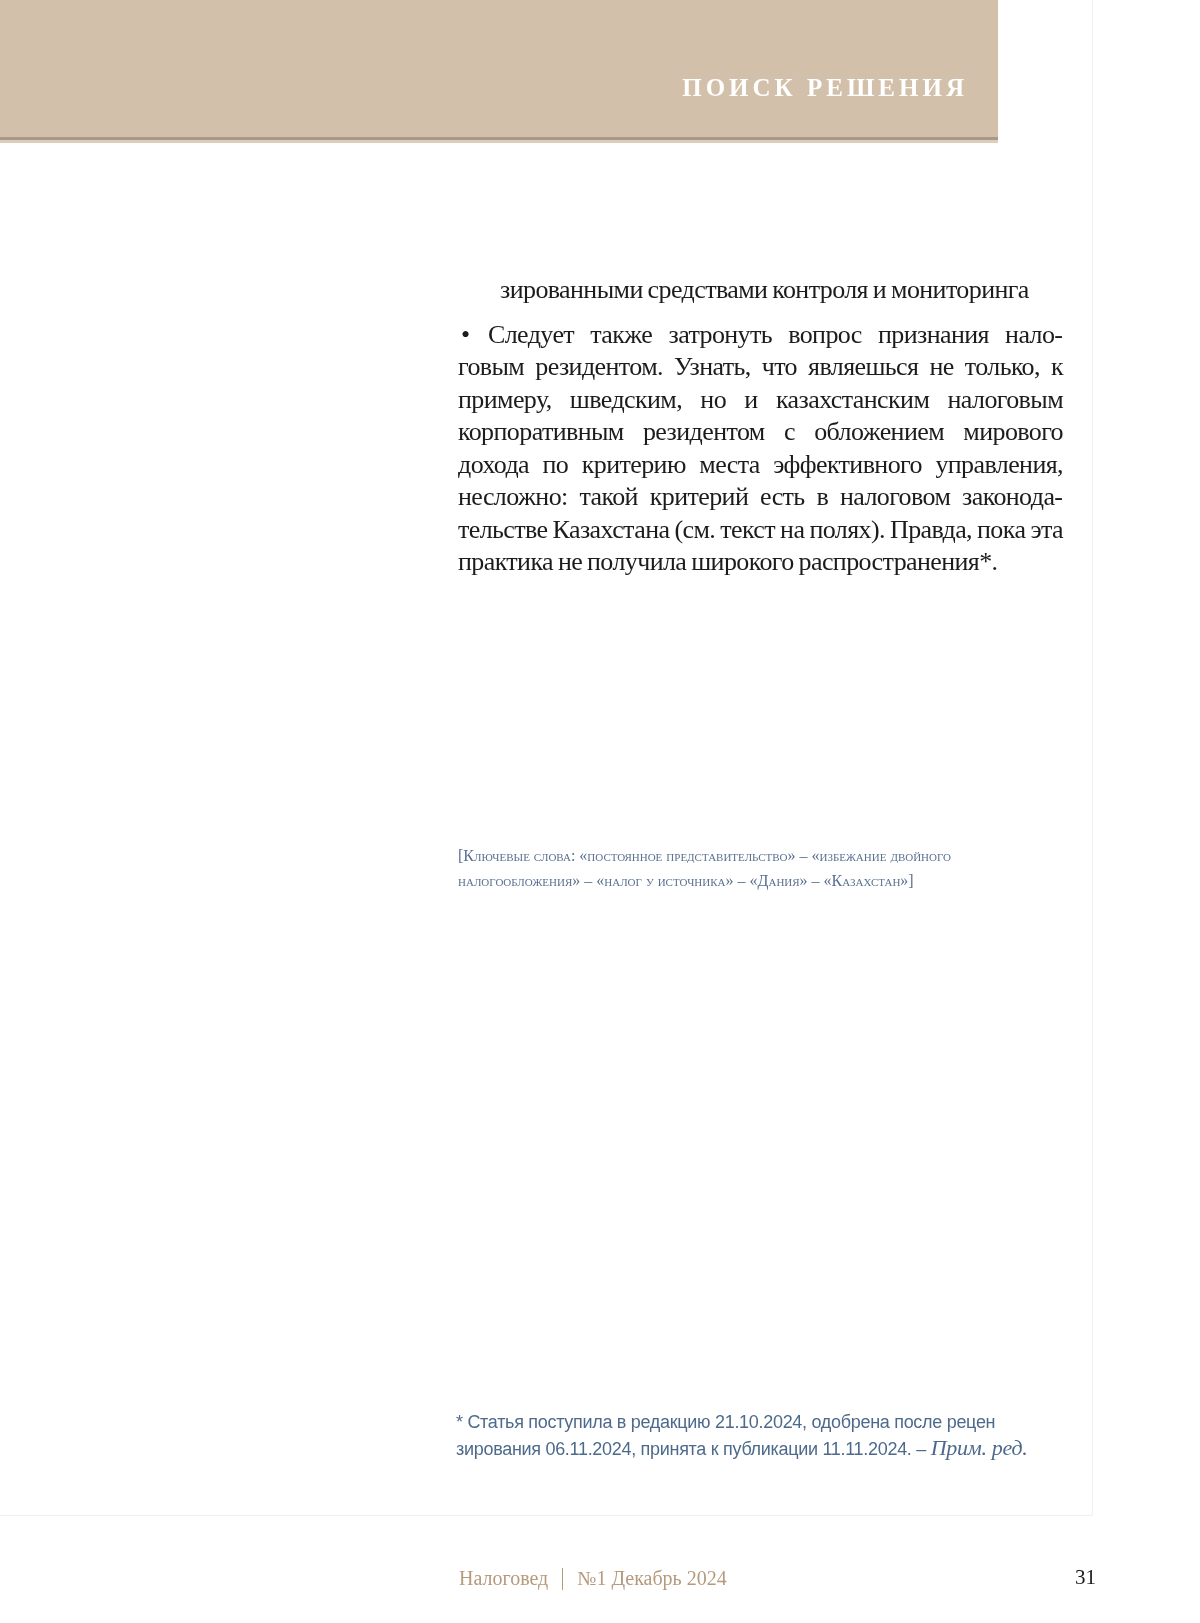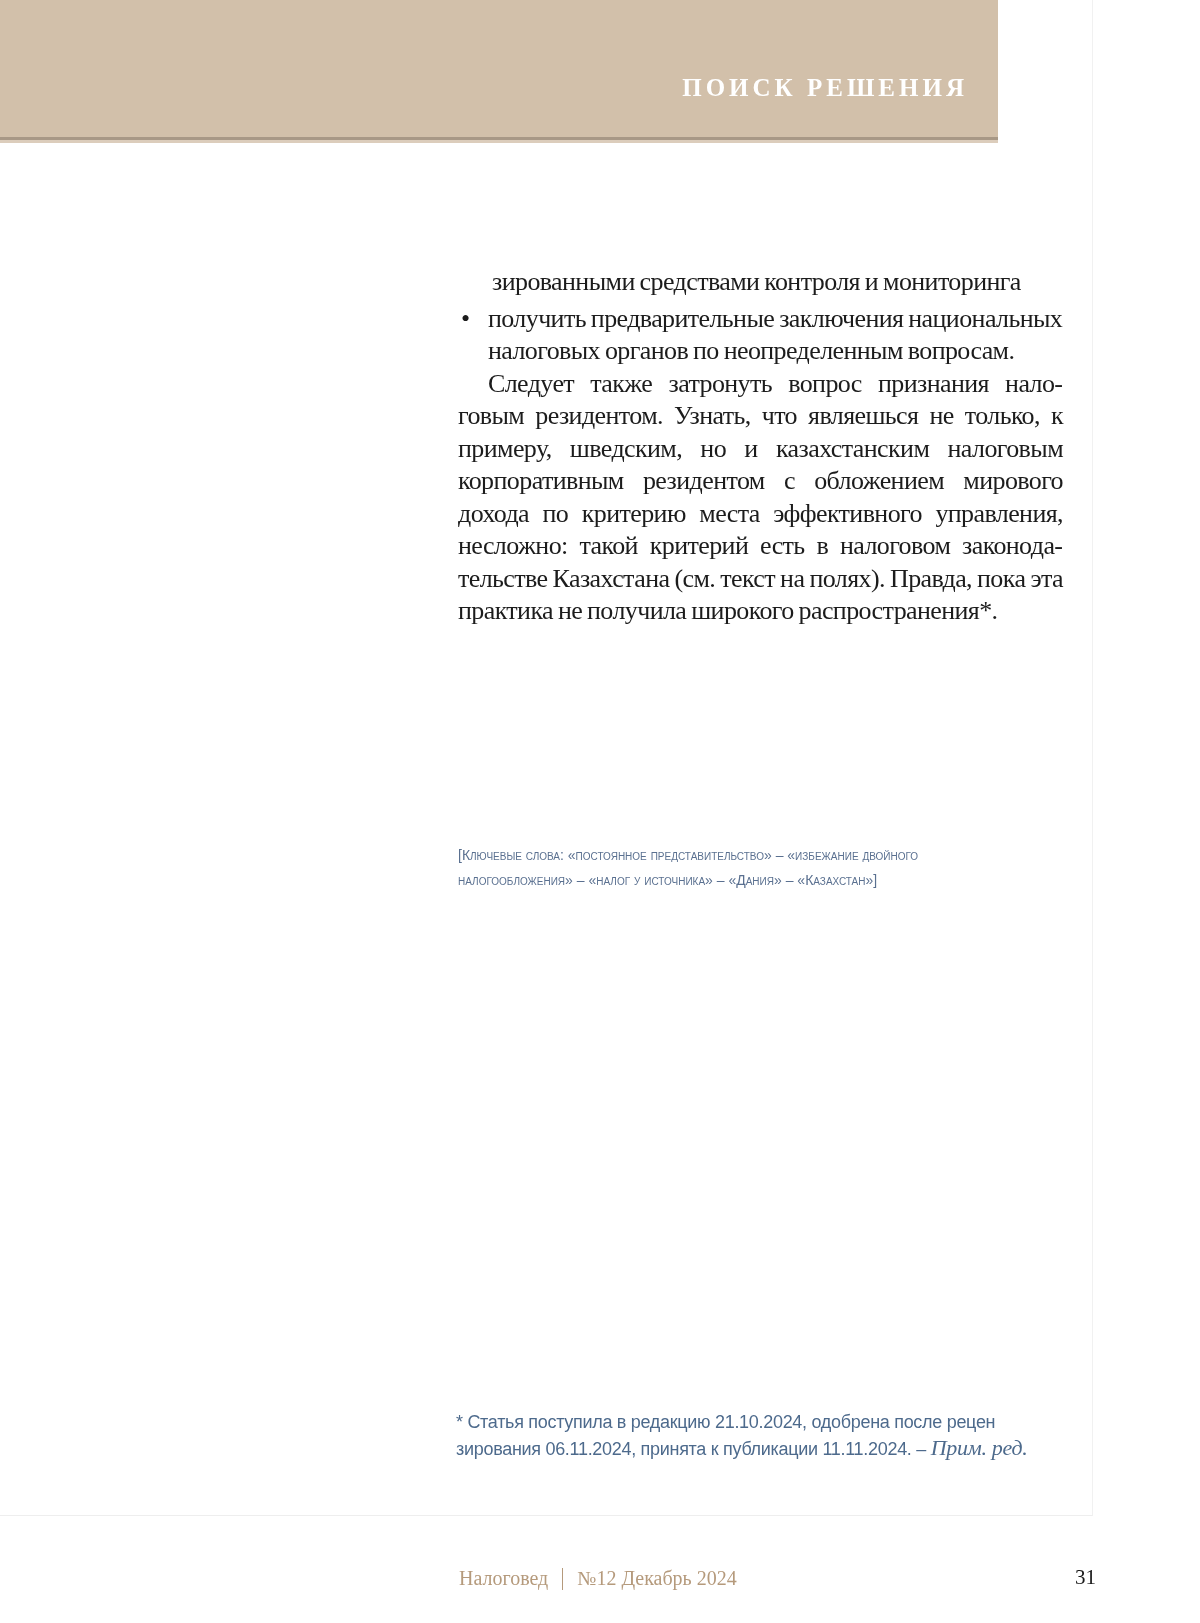--- a/index.html
+++ b/index.html
@@ -62,21 +62,21 @@
       width: 605px;
       font-family: "Liberation Serif", serif;
       font-size: 26px;
       line-height: 32.5px;
       color: #1c1c1c;
       letter-spacing: -0.6px;
       word-spacing: -1px;
     }
     .continued-line {
       padding-left: 30px;
-      margin: 4px;
+      margin: 12px;
     }
     .bullet-item {
       position: relative;
       padding-left: 30px;
       margin: 0;
     }
     .bullet-marker {
       position: absolute;
       left: 3px;
       top: 0;
@@ -84,22 +84,22 @@
     .para {
       margin: 0;
       text-indent: 30px;
       text-align: justify;
     }
     .keywords {
       position: absolute;
       left: 458px;
       top: 843px;
       width: 560px;
-      font-family: Liberation Sans, sans-serif;
-      font-size: 14px;
+      font-family: Liberation Serif, serif;
+      font-size: 16px;
       line-height: 25px;
       color: #5a7090;
       font-variant: small-caps;
       letter-spacing: 0px;
     }
     .footnote {
       position: absolute;
       left: 456px;
       top: 1410px;
       width: 620px;
@@ -146,30 +146,29 @@
 <div class="page-frame"></div>
 
 <div class="header-band">
   <div class="section-title">ПОИСК РЕШЕНИЯ</div>
 </div>
 
 <div class="article">
   <p class="continued-line">зированными средствами контроля и мониторинга</p>
   <p class="bullet-item">
     <span class="bullet-marker">•</span>
-    <span>получить предварительные заключения национальных налоговых органов по неопределенным вопросам.</span>
   </p>
   <p class="para">Следует также затронуть вопрос признания нало­говым резидентом. Узнать, что являешься не только, к примеру, шведским, но и казахстанским налоговым корпоративным резидентом с обложением мирового дохода по критерию места эффективного управления, несложно: такой критерий есть в налоговом законода­тельстве Казахстана (см. текст на полях). Правда, пока эта практика не получила широкого распространения*.</p>
 </div>
 
 <div class="keywords">[Ключевые слова: «постоянное представительство» – «избежание двойного налогообложения» – «налог у источника» – «Дания» – «Казахстан»]</div>
 
 <div class="footnote">
   <span> * Статья поступила в редакцию 21.10.2024, одобрена после рецен зирования 06.11.2024, принята к публикации 11.11.2024. – </span><span class="note-sig">Прим. ред.</span>
 </div>
 
 <div class="footer">
   <span>Налоговед</span>
   <span class="divider"></span>
-  <span>№12 Декабрь 2024</span>
+  <span>№1 Декабрь 2024</span>
 </div>
 
 <div class="page-number">31</div>
 
 </body></html>

